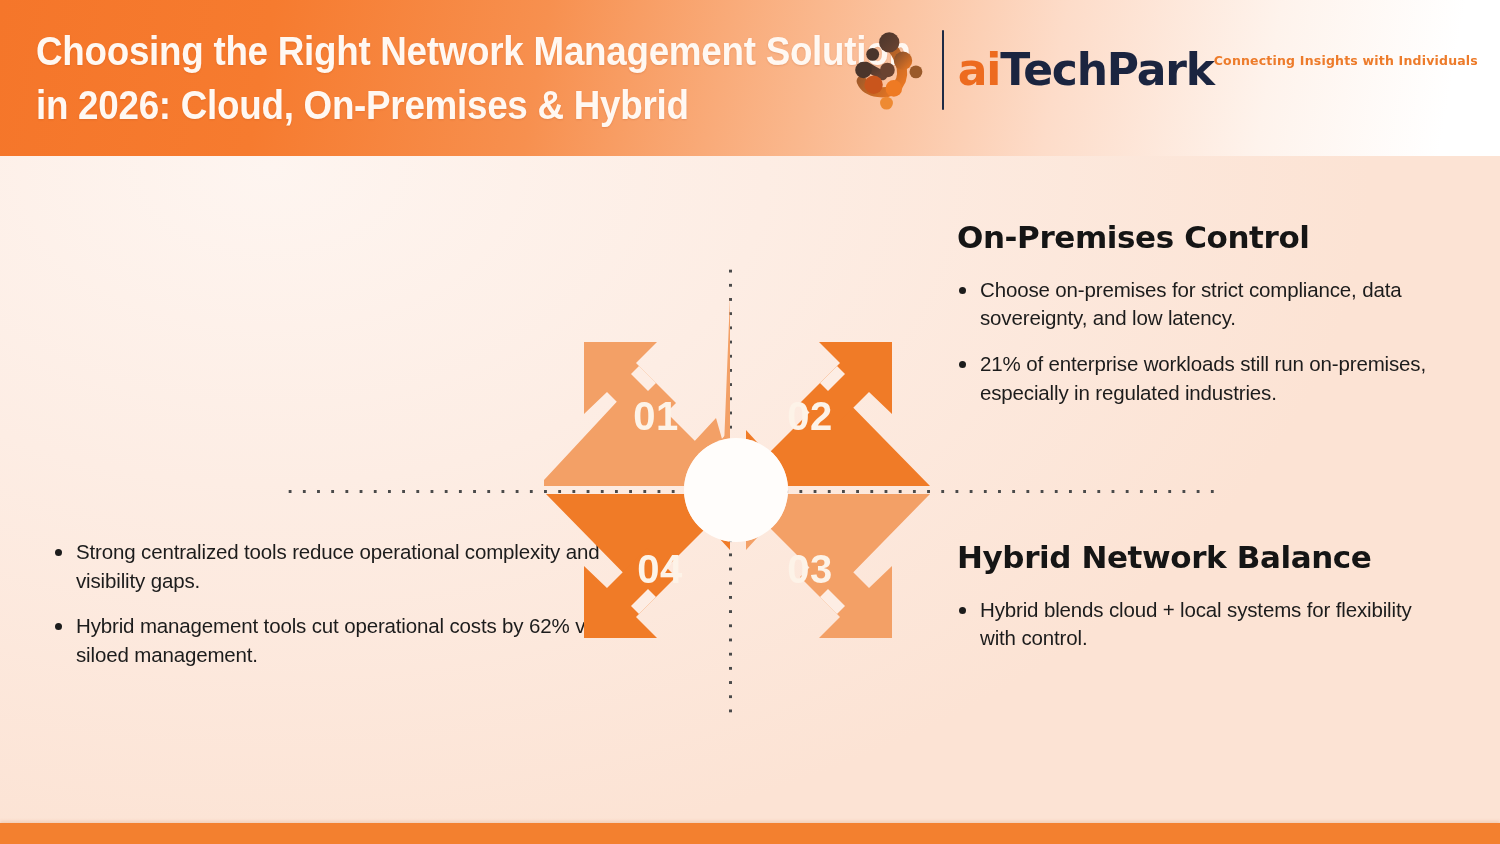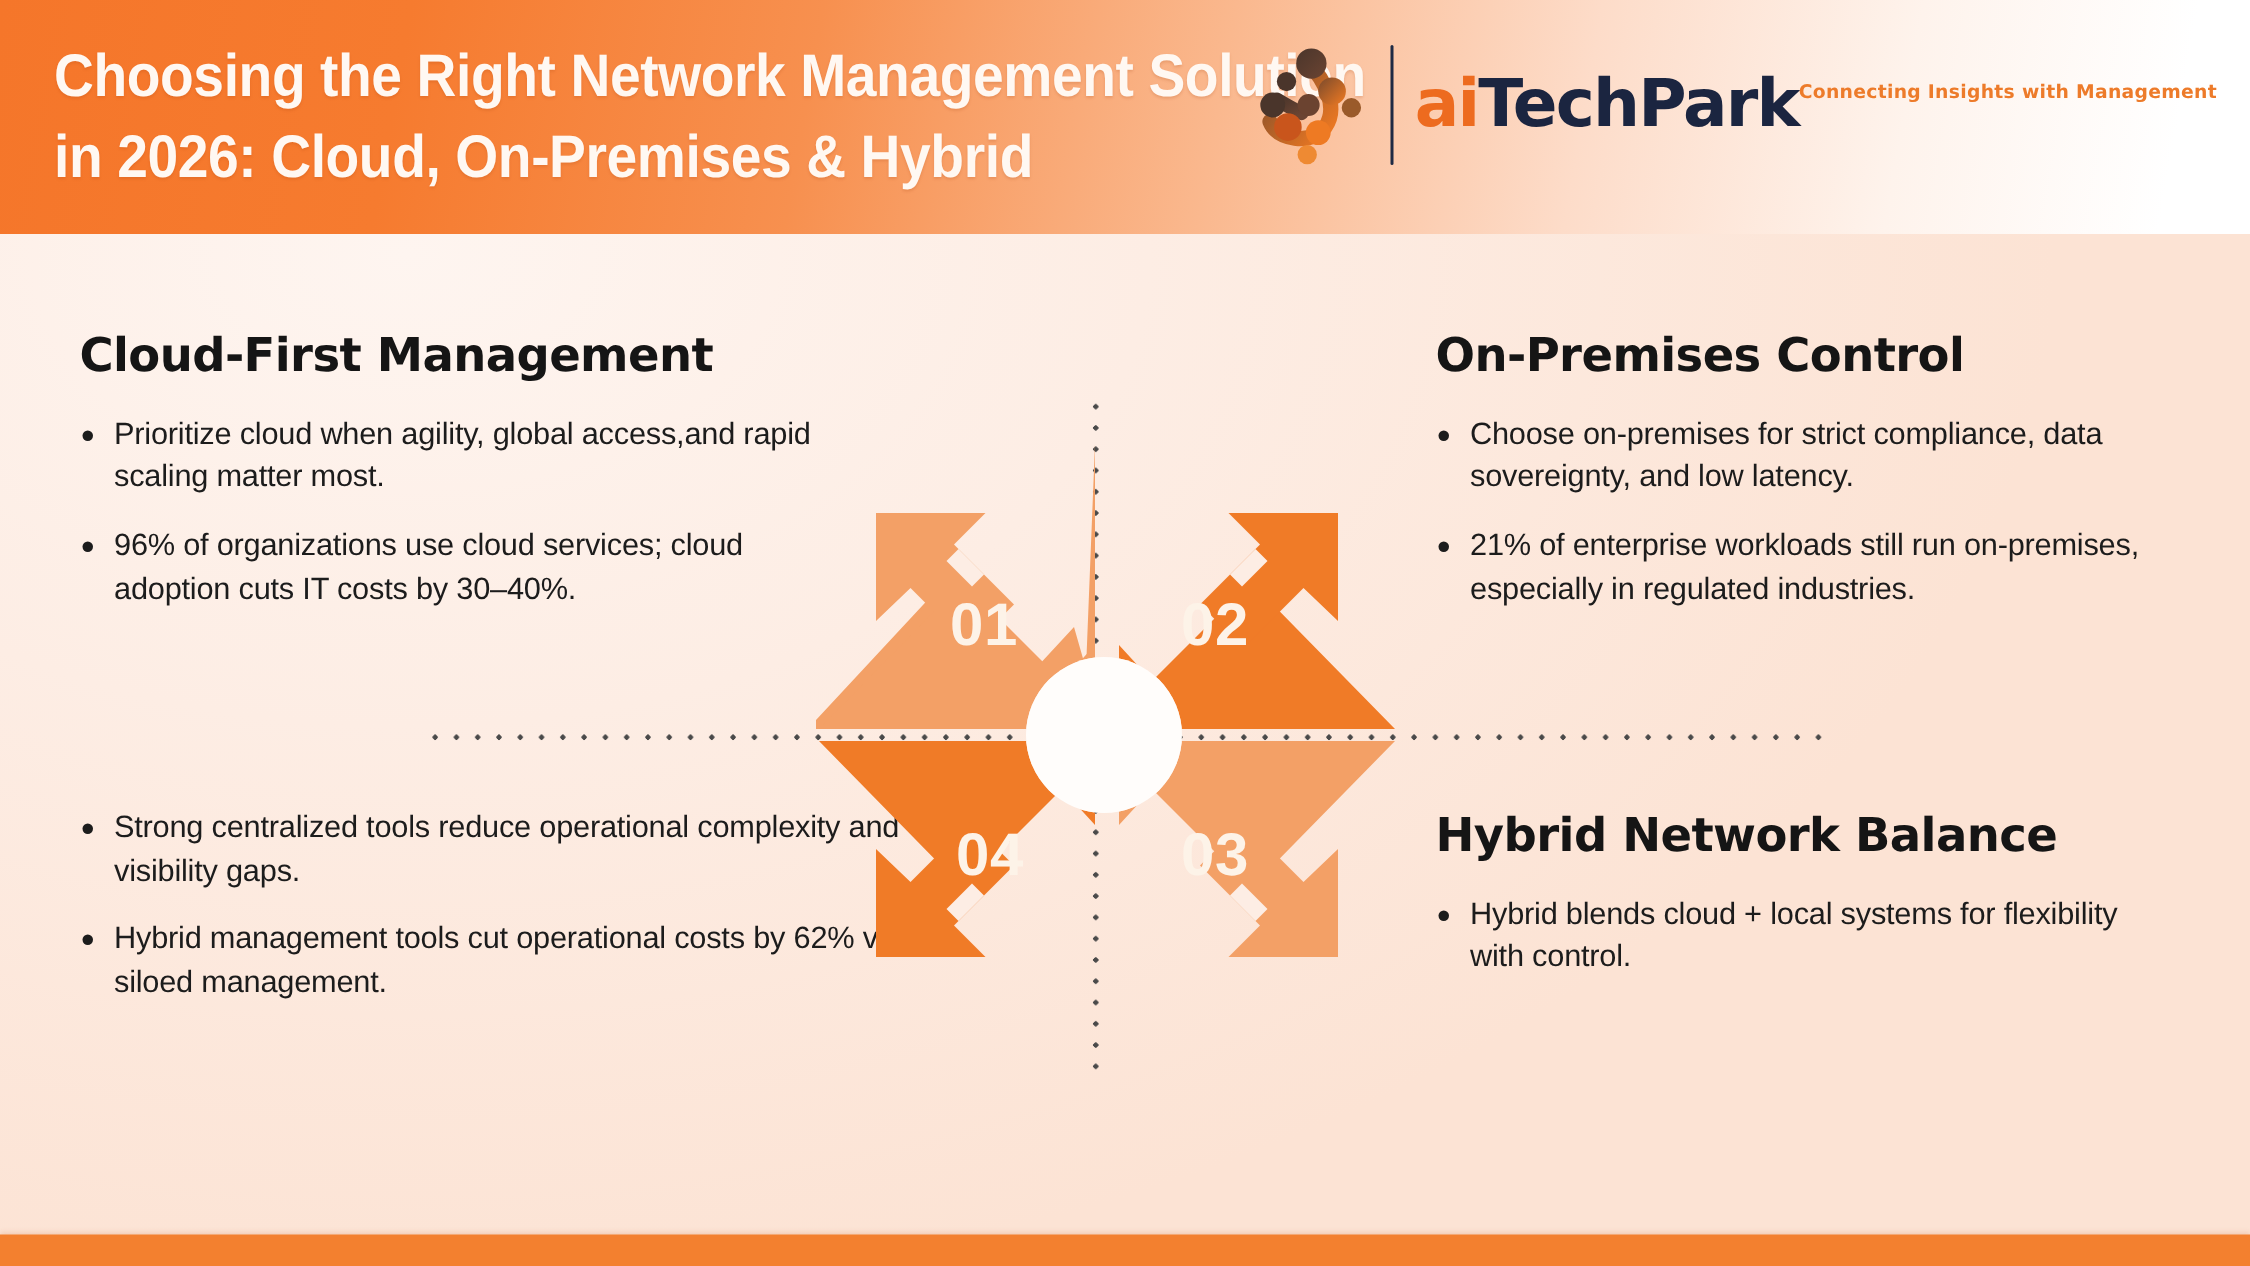--- a/index.html
+++ b/index.html
@@ -191,35 +191,28 @@
         <circle cx="44" cy="86" r="7" fill="#EE8A33"></circle>
       </svg>
 
       <div class="logo-divider"></div>
 
       <div class="logo-text">
         <div style="display:flex;align-items:baseline;">
           <span class="logo-word logo-ai">ai</span>
           <span class="logo-word logo-tech">TechPark</span>
         </div>
-        <div class="logo-tag">Connecting Insights with Management</div>
+        <div class="logo-tag">Connecting Insights with Individuals</div>
       </div>
     </div>
   </div>
 
   <div class="divider-h"></div>
   <div class="divider-v"></div>
 
-  <div class="quad" id="quad-1">
-    <div class="quad-title">Cloud-First Management</div>
-    <ul class="bullets">
-      <li>Prioritize cloud when agility, global access,and rapid scaling matter most.</li>
-      <li>96% of organizations use cloud services; cloud adoption cuts IT costs by 30–40%.</li>
-    </ul>
-  </div>
 
   <div class="quad" id="quad-2">
     <div class="quad-title">On-Premises Control</div>
     <ul class="bullets">
       <li>Choose on-premises for strict compliance, data sovereignty, and low latency.</li>
       <li>21% of enterprise workloads still run on-premises, especially in regulated industries.</li>
     </ul>
   </div>
 
   <div class="quad" id="quad-3">

